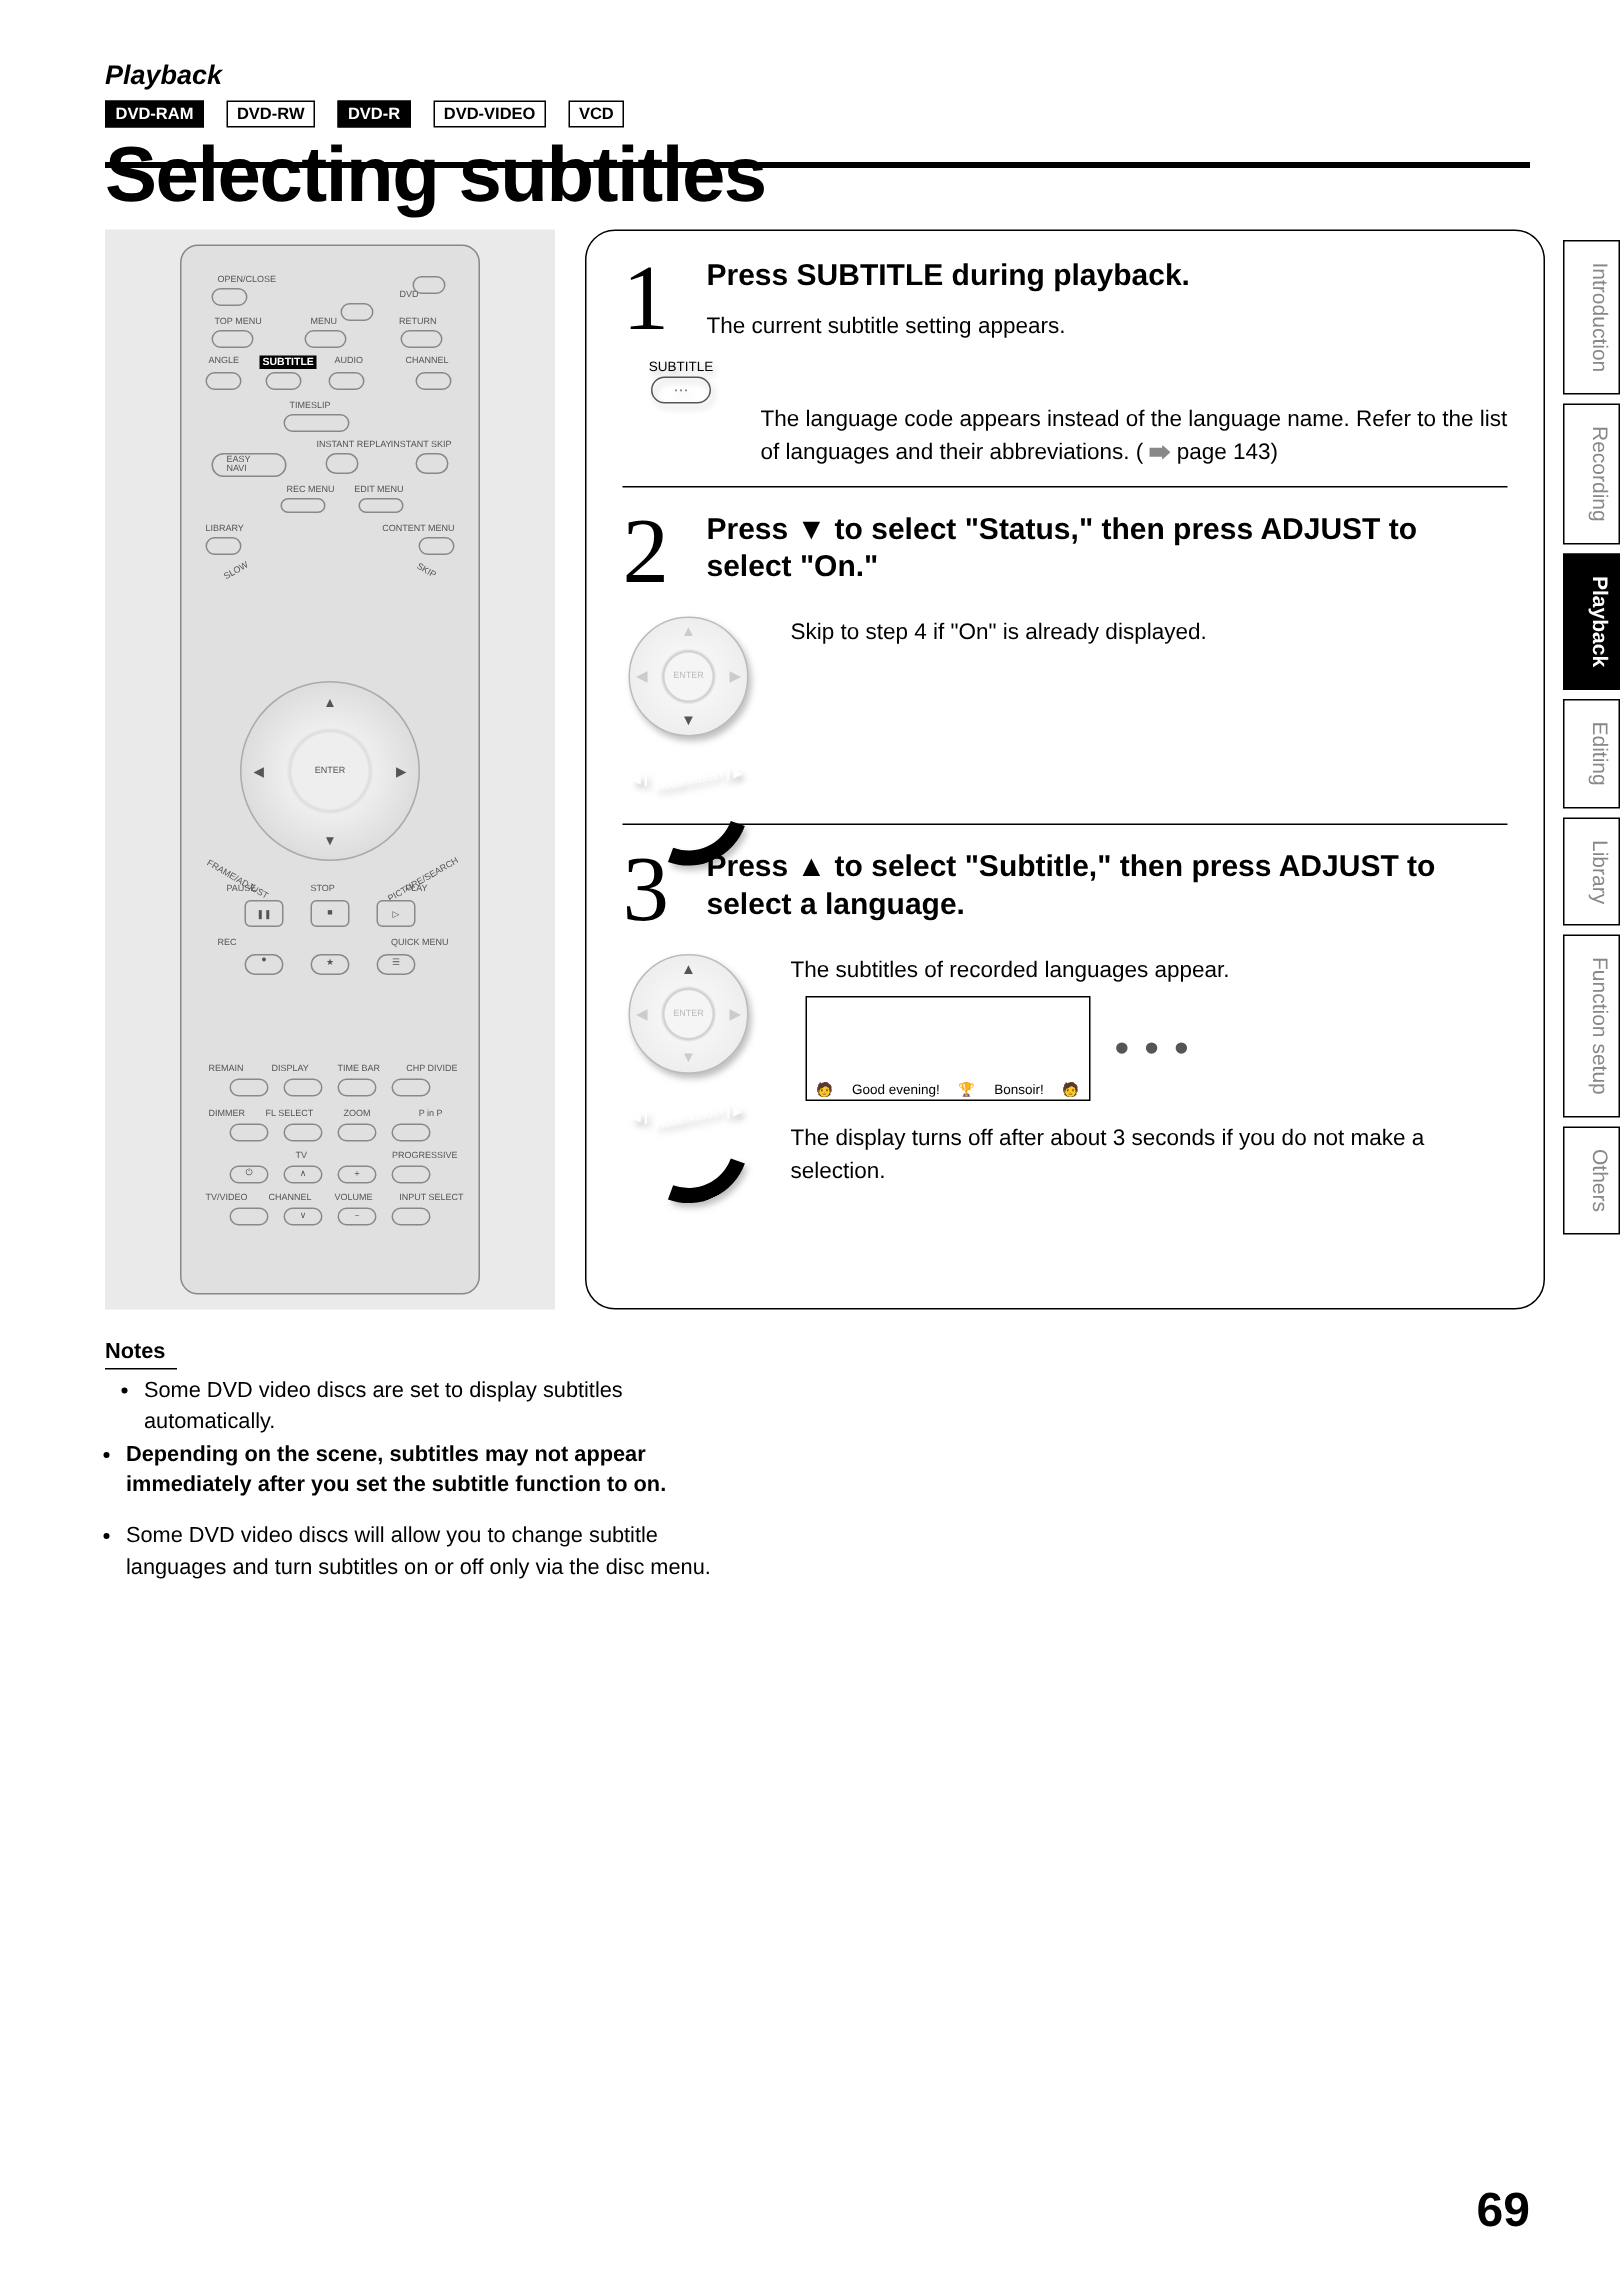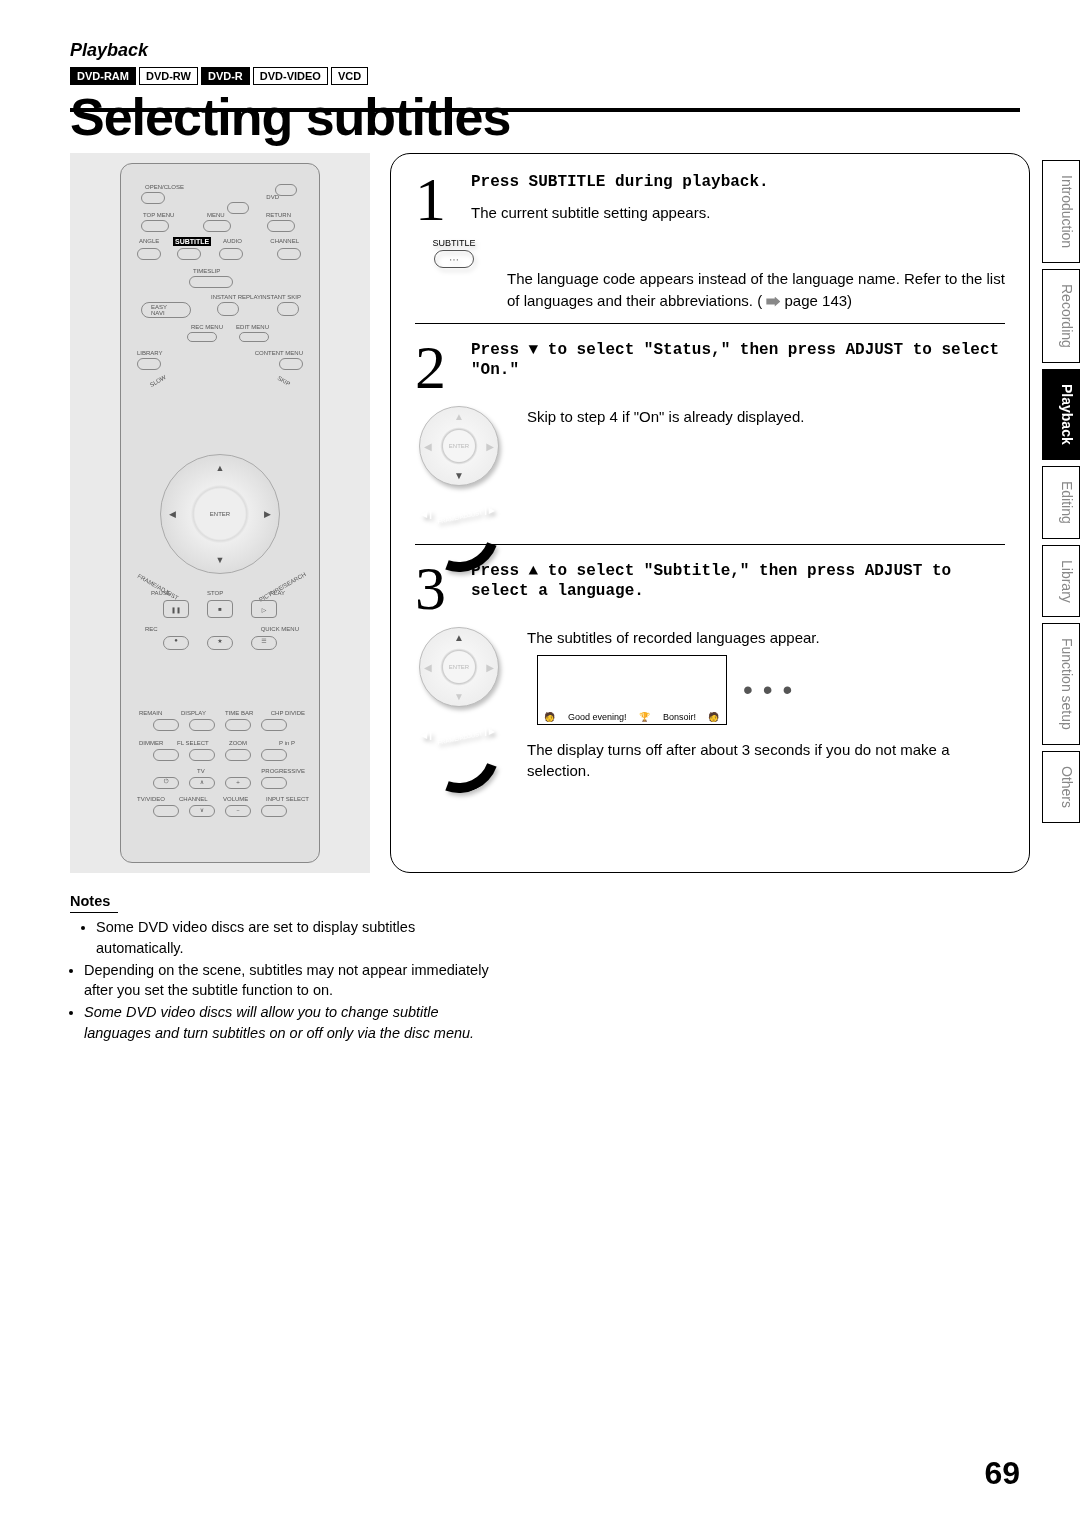--- a/index.html
+++ b/index.html
@@ -18,21 +18,21 @@
     height: 100%;
   }
   .section-label {
     font-weight: bold;
     font-style: italic;
     font-size: 18px;
     margin-bottom: 6px;
   }
   .format-badges {
     display: flex;
-    gap: 3px;
+    gap: 15px;
     margin-bottom: 6px;
   }
   .badge {
     font-size: 11px;
     font-weight: bold;
     padding: 2px 6px;
     border: 1px solid #000;
   }
   .badge.dark { background: #000; color: #fff; }
   .title {
@@ -129,24 +129,23 @@
     font-size: 62px;
     font-weight: normal;
     line-height: 0.9;
     min-width: 40px;
   }
   .step-text {
     flex: 1;
   }
   .step-heading {
     font-weight: bold;
-    font-size: 16px;
+    font-size: 20px;
     line-height: 1.25;
     margin-bottom: 10px;
-    font-family: Liberation Mono, monospace;
   }
   .step-body {
     font-size: 15px;
     line-height: 1.45;
   }
   .step-illus {
     display: flex;
     gap: 18px;
     margin-top: 10px;
     margin-left: 4px;
@@ -529,22 +528,22 @@
       </div>
 
     </div>
   </div>
 
   <div class="notes-row">
     <div class="notes-col" style="max-width:430px;">
       <span class="hd" style="width:48px;">Notes</span>
       <ul id="notes-list" style="margin:4px 0 0 0; padding-left:14px;">
           <li style="list-style-type: disc; margin-bottom: 2px; margin-left: 12px;">Some DVD video discs are set to display subtitles automatically.</li>
-          <li style="list-style-type: disc; margin-bottom: 2px;">Depending on the scene, subtitles may not appear immediately after you set the subtitle function to on.</li>
-          <li style="list-style-type: disc; margin-bottom: 14px; font-style: italic;">Some DVD video discs will allow you to change subtitle languages and turn subtitles on or off only via the disc menu.</li>
+          <li style="list-style-type: disc; margin-bottom: 14px; font-weight: bold;">Depending on the scene, subtitles may not appear immediately after you set the subtitle function to on.</li>
+          <li style="list-style-type: disc; margin-bottom: 14px;">Some DVD video discs will allow you to change subtitle languages and turn subtitles on or off only via the disc menu.</li>
         </ul>
     </div>
   </div>
 
   <div class="pagenum">69</div>
 
   <div class="side-tabs" id="side-tabs">
       <div class="tab">Introduction</div>
       <div class="tab">Recording</div>
       <div class="tab active">Playback</div>

